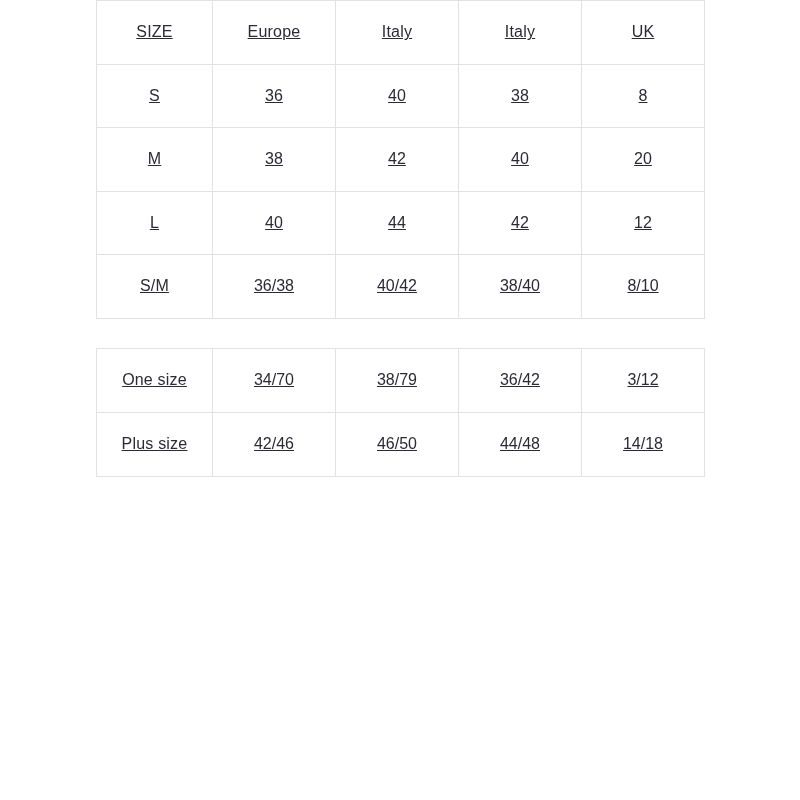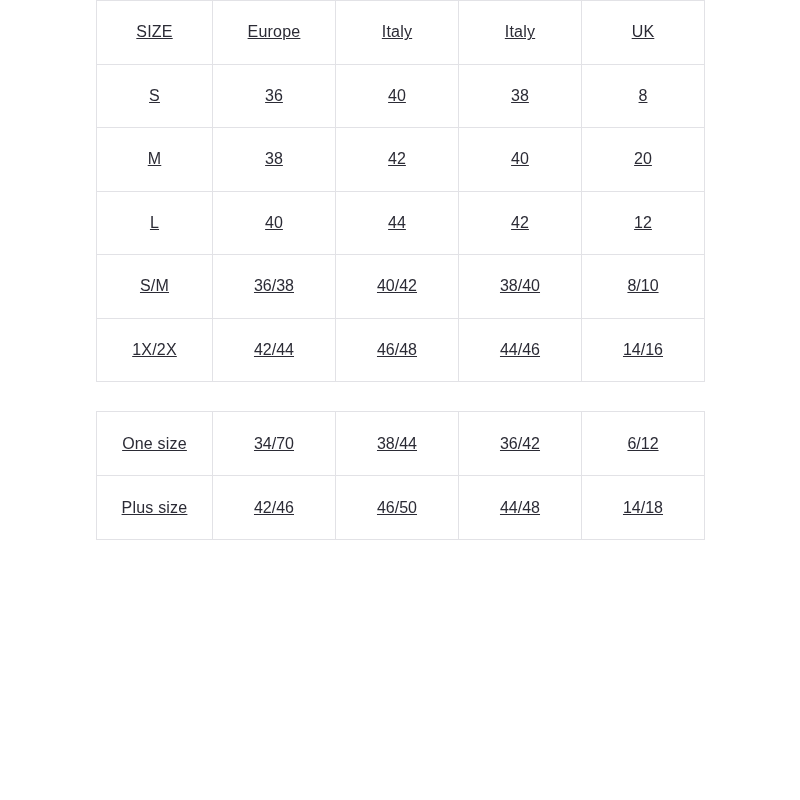--- a/index.html
+++ b/index.html
@@ -114,49 +114,42 @@
           <td class="value-cell">42</td>
           <td class="value-cell">12</td>
         </tr>
         <tr>
           <td class="row-label">S/M</td>
           <td class="value-cell">36/38</td>
           <td class="value-cell">40/42</td>
           <td class="value-cell">38/40</td>
           <td class="value-cell">8/10</td>
         </tr>
-        <tr>
-          <td class="row-label">1X/2X</td>
-          <td class="value-cell">42/44</td>
-          <td class="value-cell">46/48</td>
-          <td class="value-cell">44/46</td>
-          <td class="value-cell">14/16</td>
-        </tr>
       </tbody>
     </table>
   </div>
 
   <div class="gap"></div>
 
   <div class="table-wrap">
     <table class="size-table secondary-table">
       <colgroup>
         <col class="col-size">
         <col class="col-val">
         <col class="col-val">
         <col class="col-val">
         <col class="col-val">
       </colgroup>
       <tbody>
         <tr>
           <td class="row-label">One size</td>
           <td class="value-cell">34/70</td>
-          <td class="value-cell">38/44</td>
+          <td class="value-cell">38/79</td>
           <td class="value-cell">36/42</td>
-          <td class="value-cell">6/12</td>
+          <td class="value-cell">3/12</td>
         </tr>
         <tr>
           <td class="row-label">Plus size</td>
           <td class="value-cell">42/46</td>
           <td class="value-cell">46/50</td>
           <td class="value-cell">44/48</td>
           <td class="value-cell">14/18</td>
         </tr>
       </tbody>
     </table>

